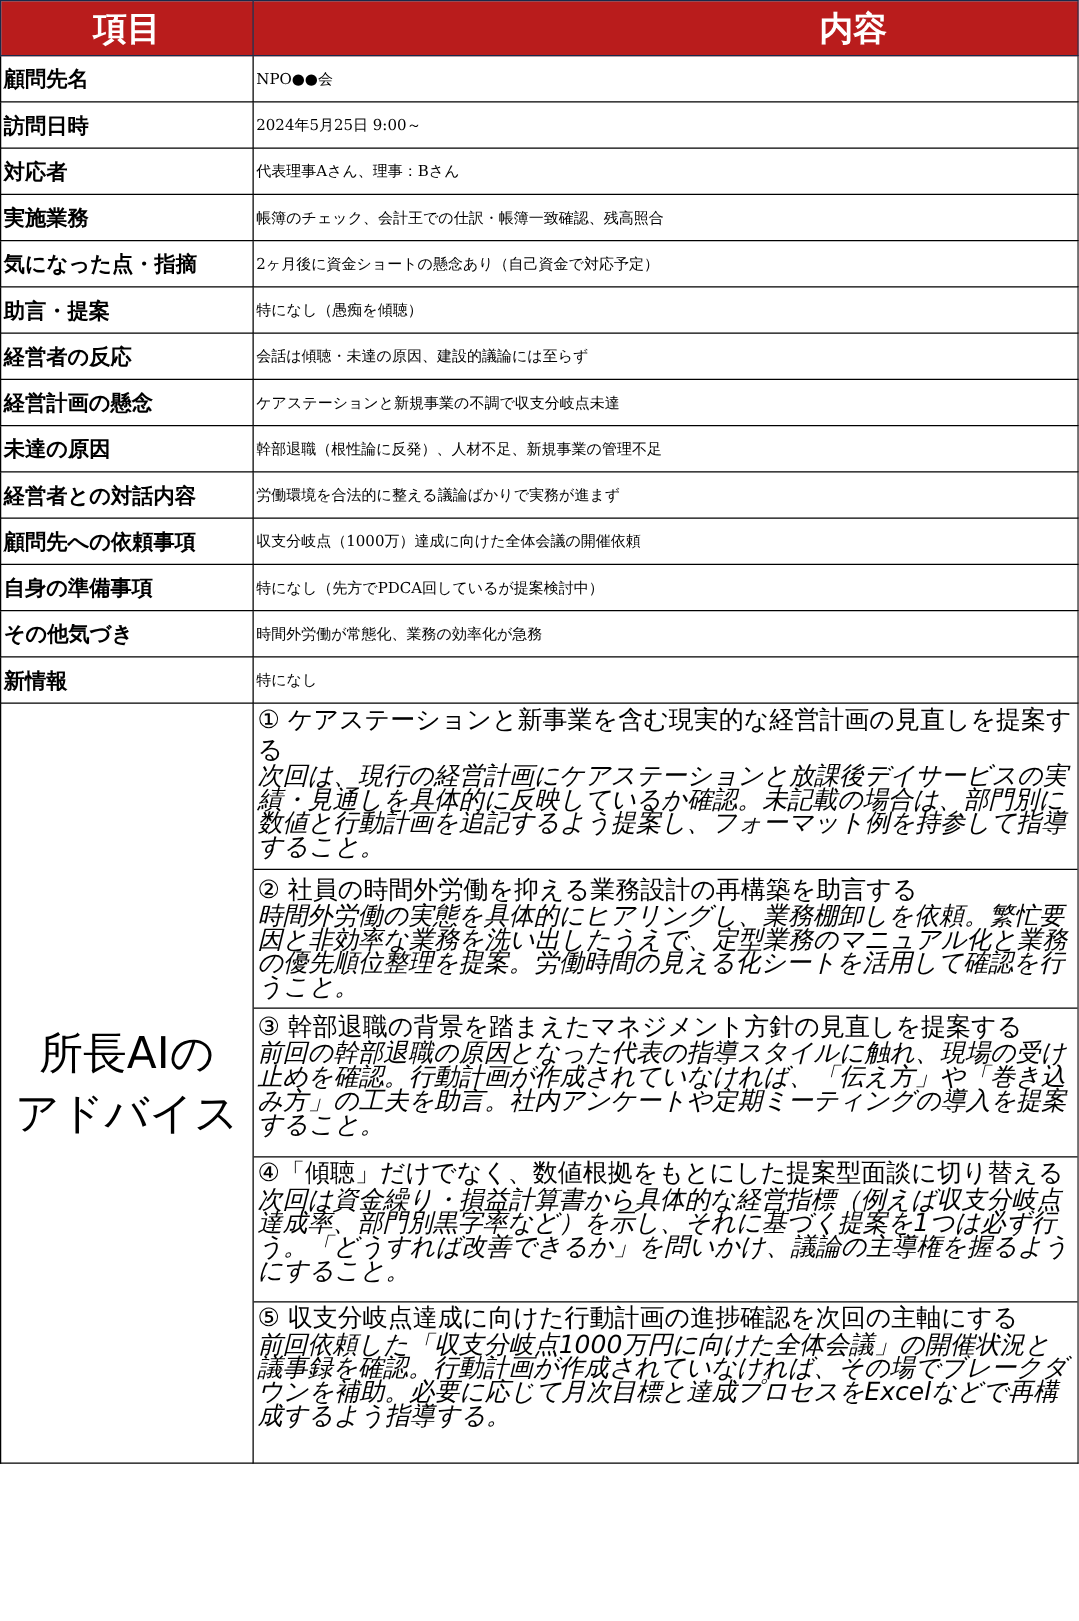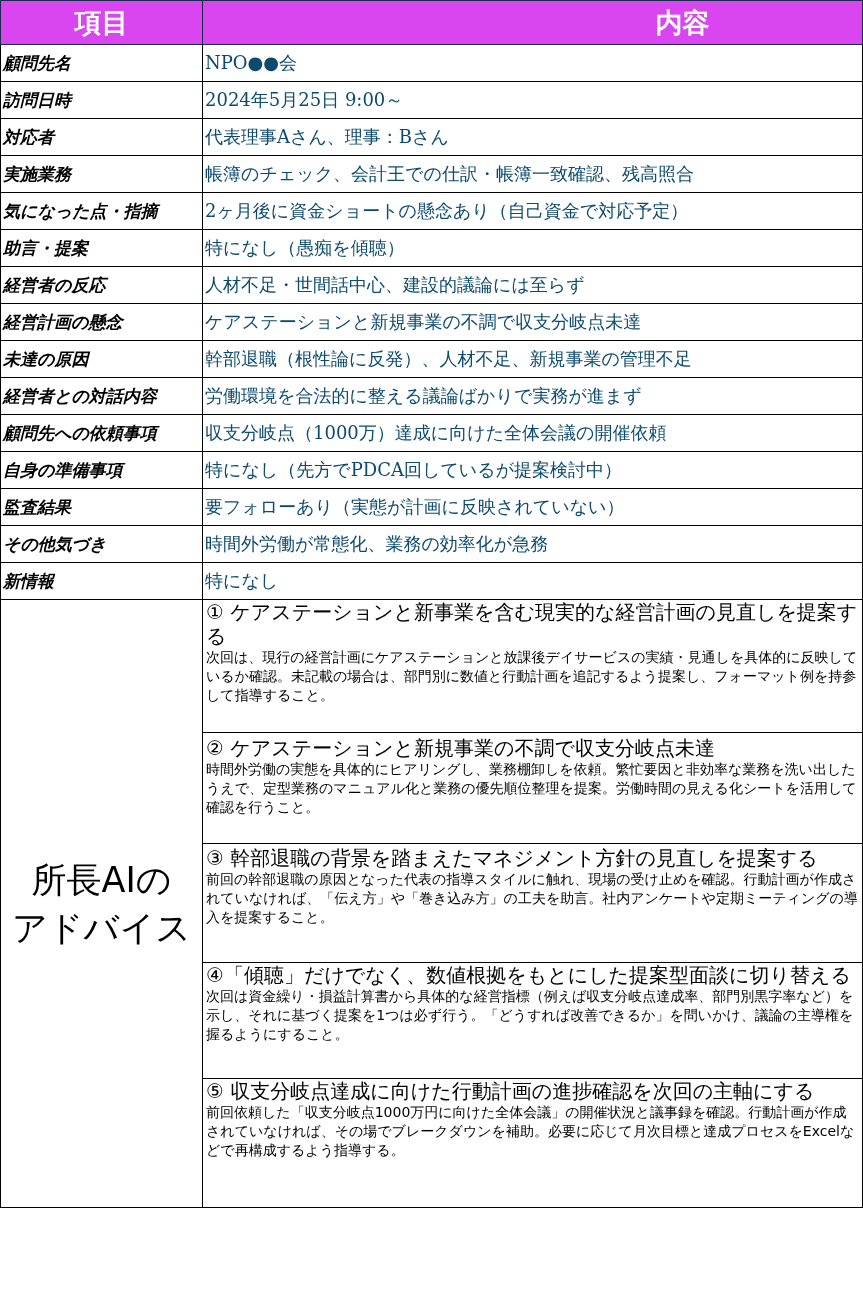--- a/index.html
+++ b/index.html
@@ -1,30 +1,30 @@
 <!DOCTYPE html>
 <html><head>
 <meta charset="utf-8">
 <style>
   html, body { margin:0; padding:0; background:#ffffff; }
   body { width:863px; height:1297px; overflow:hidden; font-family:"DejaVu Sans", sans-serif; color:#000; }
   table { border-collapse:collapse; width:862px; table-layout:fixed; }
   td, th { border:1.5px solid #000; padding:0; vertical-align:middle; }
-  th { background:#d946ef; color:#fff; font-weight:bold; font-size:27px; height:43px; text-align:center; border-color:#1a2a4a; }
+  th { background:#b91c1c; color:#fff; font-weight:bold; font-size:27px; height:43px; text-align:center; border-color:#1a2a4a; }
   th.c2 { text-align:center; padding-left:300px; }
-  td.label { font-weight:bold; font-size:17px; padding-left:2px; white-space:nowrap; overflow:hidden;font-style:italic; }
-  td.value { font-family:"DejaVu Serif", serif; font-size:18px; padding-left:2px; white-space:nowrap; overflow:hidden; color:#0c4a6e;margin-left:30px; }
+  td.label { font-weight:bold; font-size:17px; padding-left:2px; white-space:nowrap; overflow:hidden; }
+  td.value { font-family:"DejaVu Serif", serif; font-size:12px; padding-left:2px; white-space:nowrap; overflow:hidden; color:#000000;margin-left:30px; }
   tr.r { height:37px; }
   tr.tall { height:60px; }
   td.ai-label { text-align:center; font-size:35px; line-height:48px; font-weight:normal; }
   td.ai-cell { vertical-align:top; padding:0; }
   .advice { border-bottom:1.5px solid #000; padding:0 4px 0 3px; box-sizing:border-box; overflow:hidden; }
   .advice:last-child { border-bottom:none; }
   .adv-title { font-weight:normal; font-size:20px; line-height:24px; }
-  .adv-body { font-size:14px; line-height:19px; }
+  .adv-body { font-size:20px; line-height:19px;font-style:italic; }
 </style>
 </head>
 <body>
 
 <table>
   <colgroup>
       <col style="width:202px">
       <col style="width:660px">
     </colgroup>
   <thead>
@@ -53,21 +53,21 @@
       <tr class="r">
         <td class="label">気になった点・指摘</td>
         <td class="value">2ヶ月後に資金ショートの懸念あり（自己資金で対応予定）</td>
       </tr>
       <tr class="r">
         <td class="label">助言・提案</td>
         <td class="value">特になし（愚痴を傾聴）</td>
       </tr>
       <tr class="r">
         <td class="label">経営者の反応</td>
-        <td class="value">人材不足・世間話中心、建設的議論には至らず</td>
+        <td class="value">会話は傾聴・未達の原因、建設的議論には至らず</td>
       </tr>
       <tr class="r">
         <td class="label">経営計画の懸念</td>
         <td class="value">ケアステーションと新規事業の不調で収支分岐点未達</td>
       </tr>
       <tr class="r">
         <td class="label">未達の原因</td>
         <td class="value">幹部退職（根性論に反発）、人材不足、新規事業の管理不足</td>
       </tr>
       <tr class="r">
@@ -76,45 +76,41 @@
       </tr>
       <tr class="r">
         <td class="label">顧問先への依頼事項</td>
         <td class="value">収支分岐点（1000万）達成に向けた全体会議の開催依頼</td>
       </tr>
       <tr class="r">
         <td class="label">自身の準備事項</td>
         <td class="value">特になし（先方でPDCA回しているが提案検討中）</td>
       </tr>
       <tr class="r">
-        <td class="label">監査結果</td>
-        <td class="value">要フォローあり（実態が計画に反映されていない）</td>
-      </tr>
-      <tr class="r">
         <td class="label">その他気づき</td>
         <td class="value">時間外労働が常態化、業務の効率化が急務</td>
       </tr>
       <tr class="r">
         <td class="label">新情報</td>
         <td class="value">特になし</td>
       </tr>
     </tbody>
   <tbody>
     <tr style="height:608px;">
       <td class="ai-label">
         <div>所長AIの</div>
         <div>アドバイス</div>
       </td>
       <td class="ai-cell">
         <div class="advice" style="height:133px">
           <div class="adv-title">① ケアステーションと新事業を含む現実的な経営計画の見直しを提案する</div>
           <div class="adv-body">次回は、現行の経営計画にケアステーションと放課後デイサービスの実績・見通しを具体的に反映しているか確認。未記載の場合は、部門別に数値と行動計画を追記するよう提案し、フォーマット例を持参して指導すること。</div>
         </div>
         <div class="advice" style="height:111px; padding-top:3px">
-          <div class="adv-title">② ケアステーションと新規事業の不調で収支分岐点未達</div>
+          <div class="adv-title">② 社員の時間外労働を抑える業務設計の再構築を助言する</div>
           <div class="adv-body">時間外労働の実態を具体的にヒアリングし、業務棚卸しを依頼。繁忙要因と非効率な業務を洗い出したうえで、定型業務のマニュアル化と業務の優先順位整理を提案。労働時間の見える化シートを活用して確認を行うこと。</div>
         </div>
         <div class="advice" style="height:119px; padding-top:2px">
           <div class="adv-title">③ 幹部退職の背景を踏まえたマネジメント方針の見直しを提案する</div>
           <div class="adv-body">前回の幹部退職の原因となった代表の指導スタイルに触れ、現場の受け止めを確認。行動計画が作成されていなければ、「伝え方」や「巻き込み方」の工夫を助言。社内アンケートや定期ミーティングの導入を提案すること。</div>
         </div>
         <div class="advice" style="height:116px">
           <div class="adv-title">④「傾聴」だけでなく、数値根拠をもとにした提案型面談に切り替える</div>
           <div class="adv-body">次回は資金繰り・損益計算書から具体的な経営指標（例えば収支分岐点達成率、部門別黒字率など）を示し、それに基づく提案を1つは必ず行う。「どうすれば改善できるか」を問いかけ、議論の主導権を握るようにすること。</div>
         </div>

